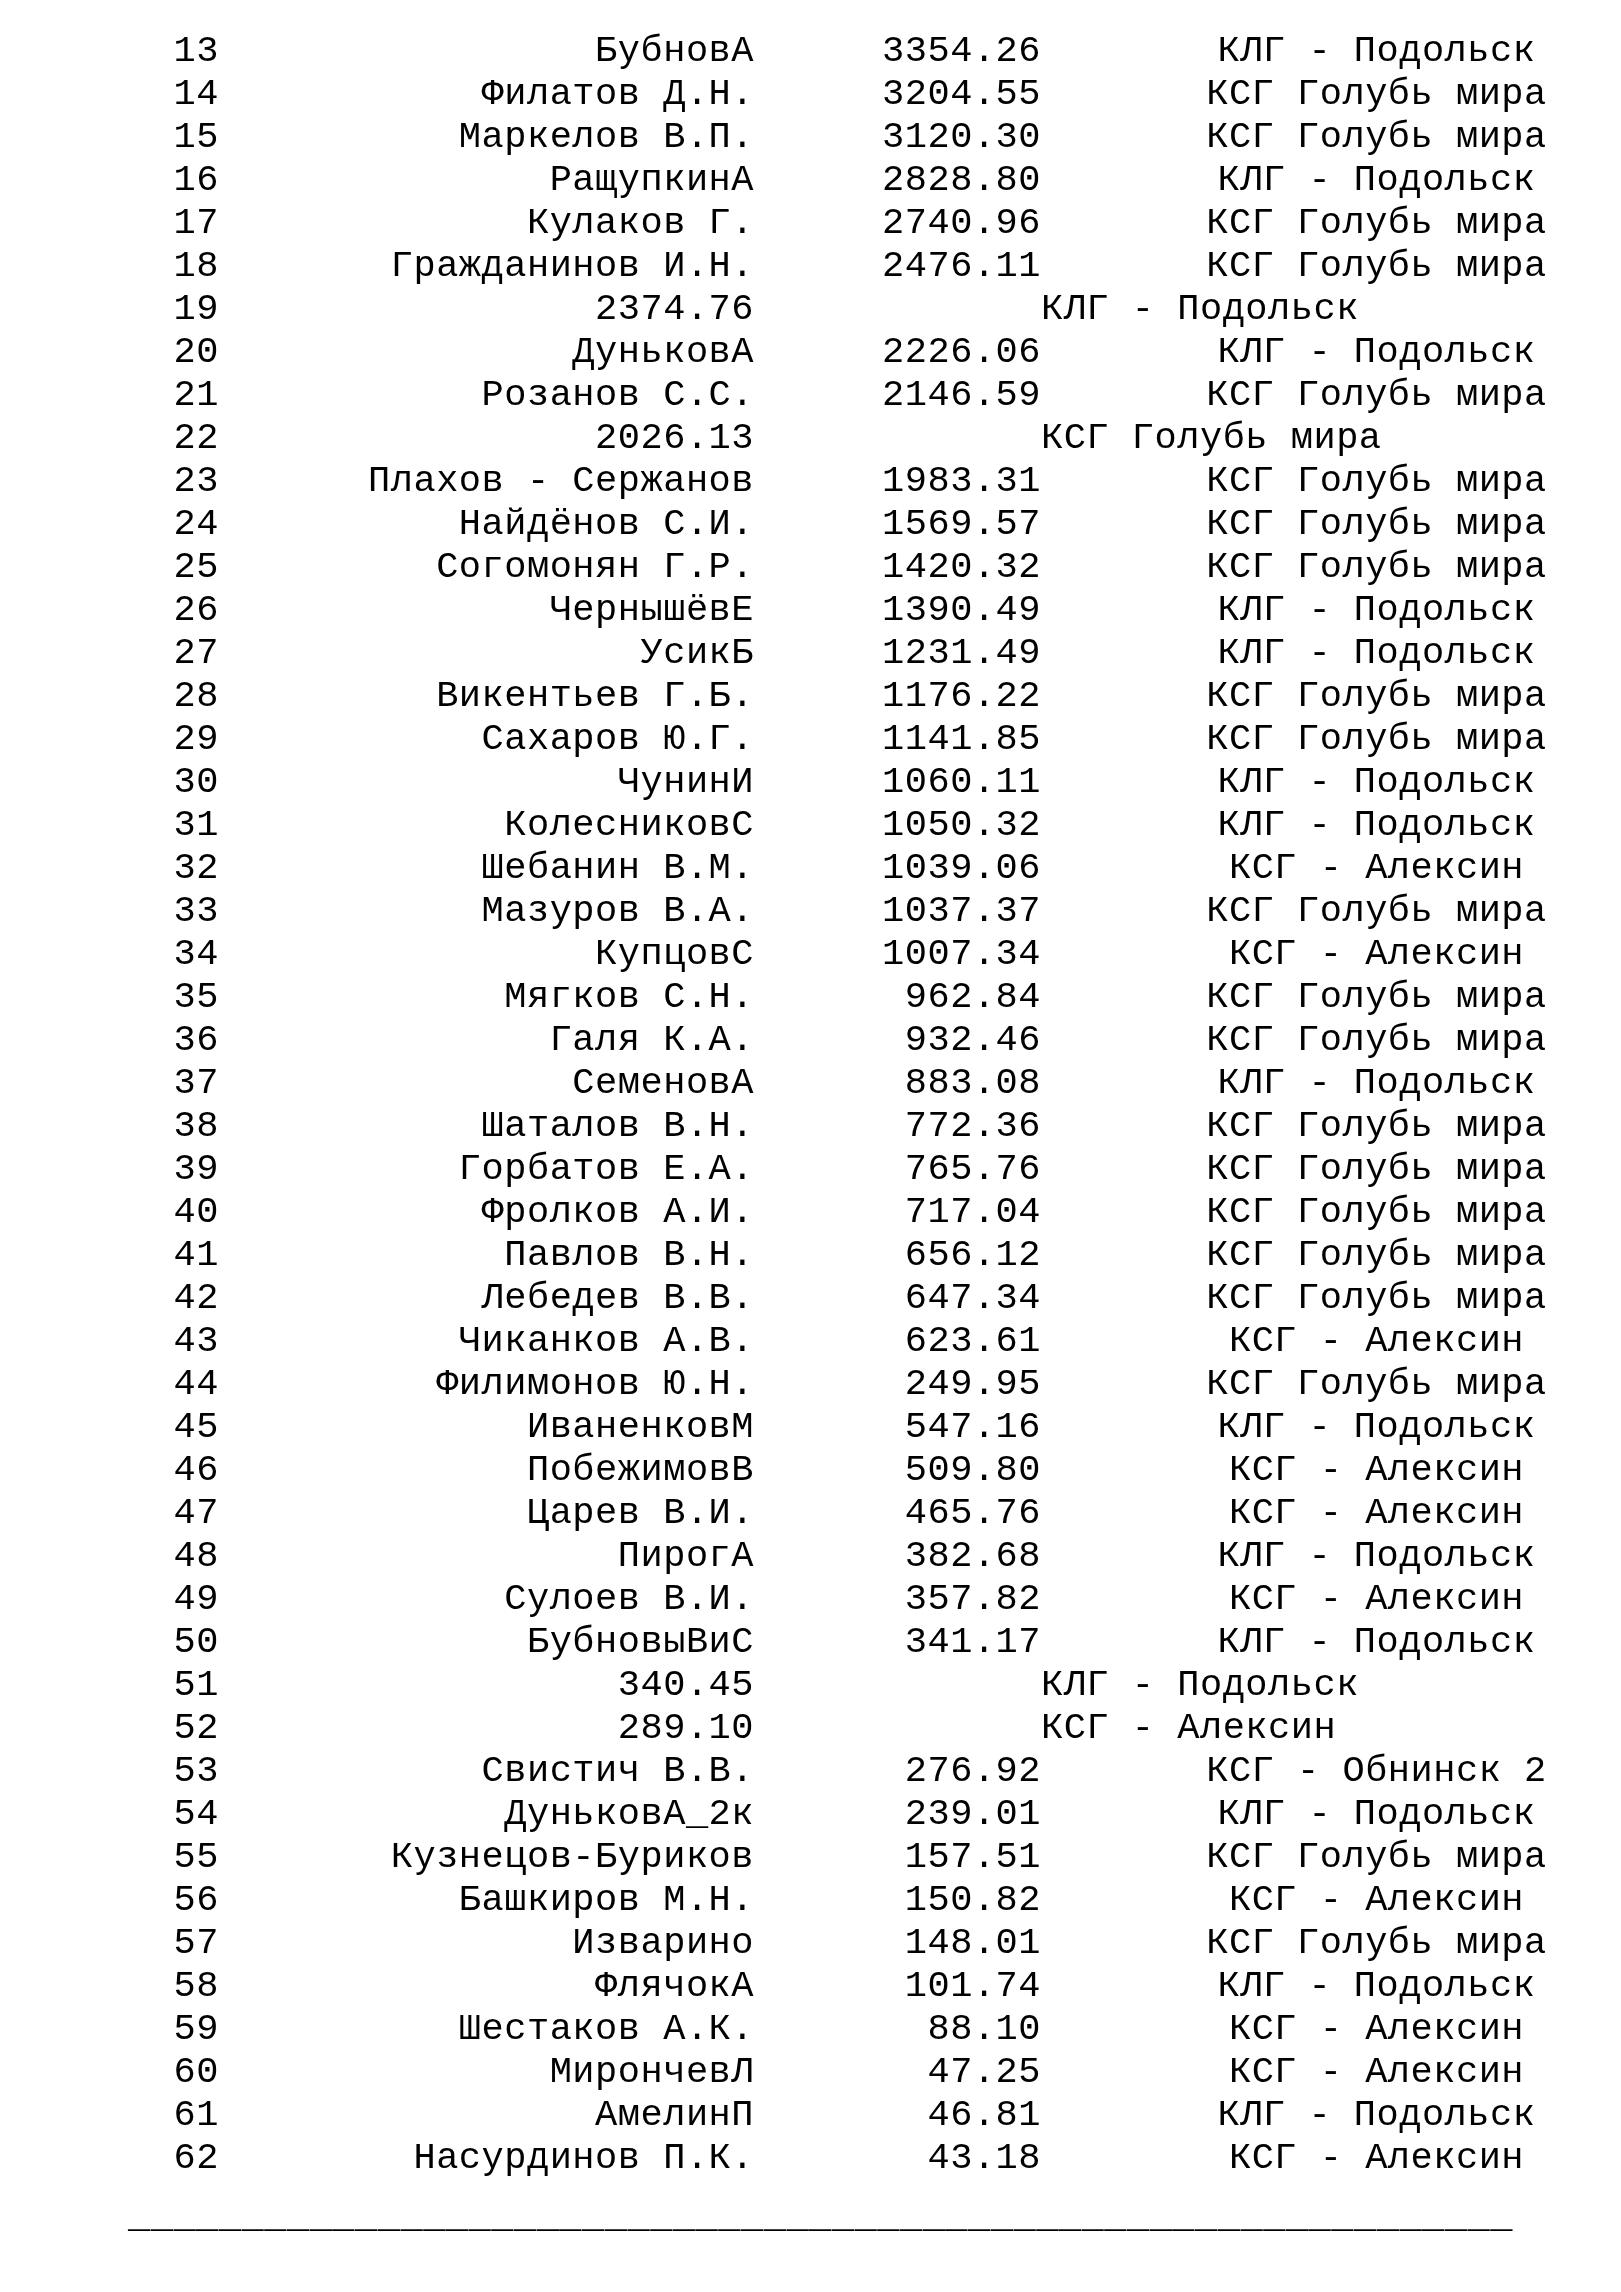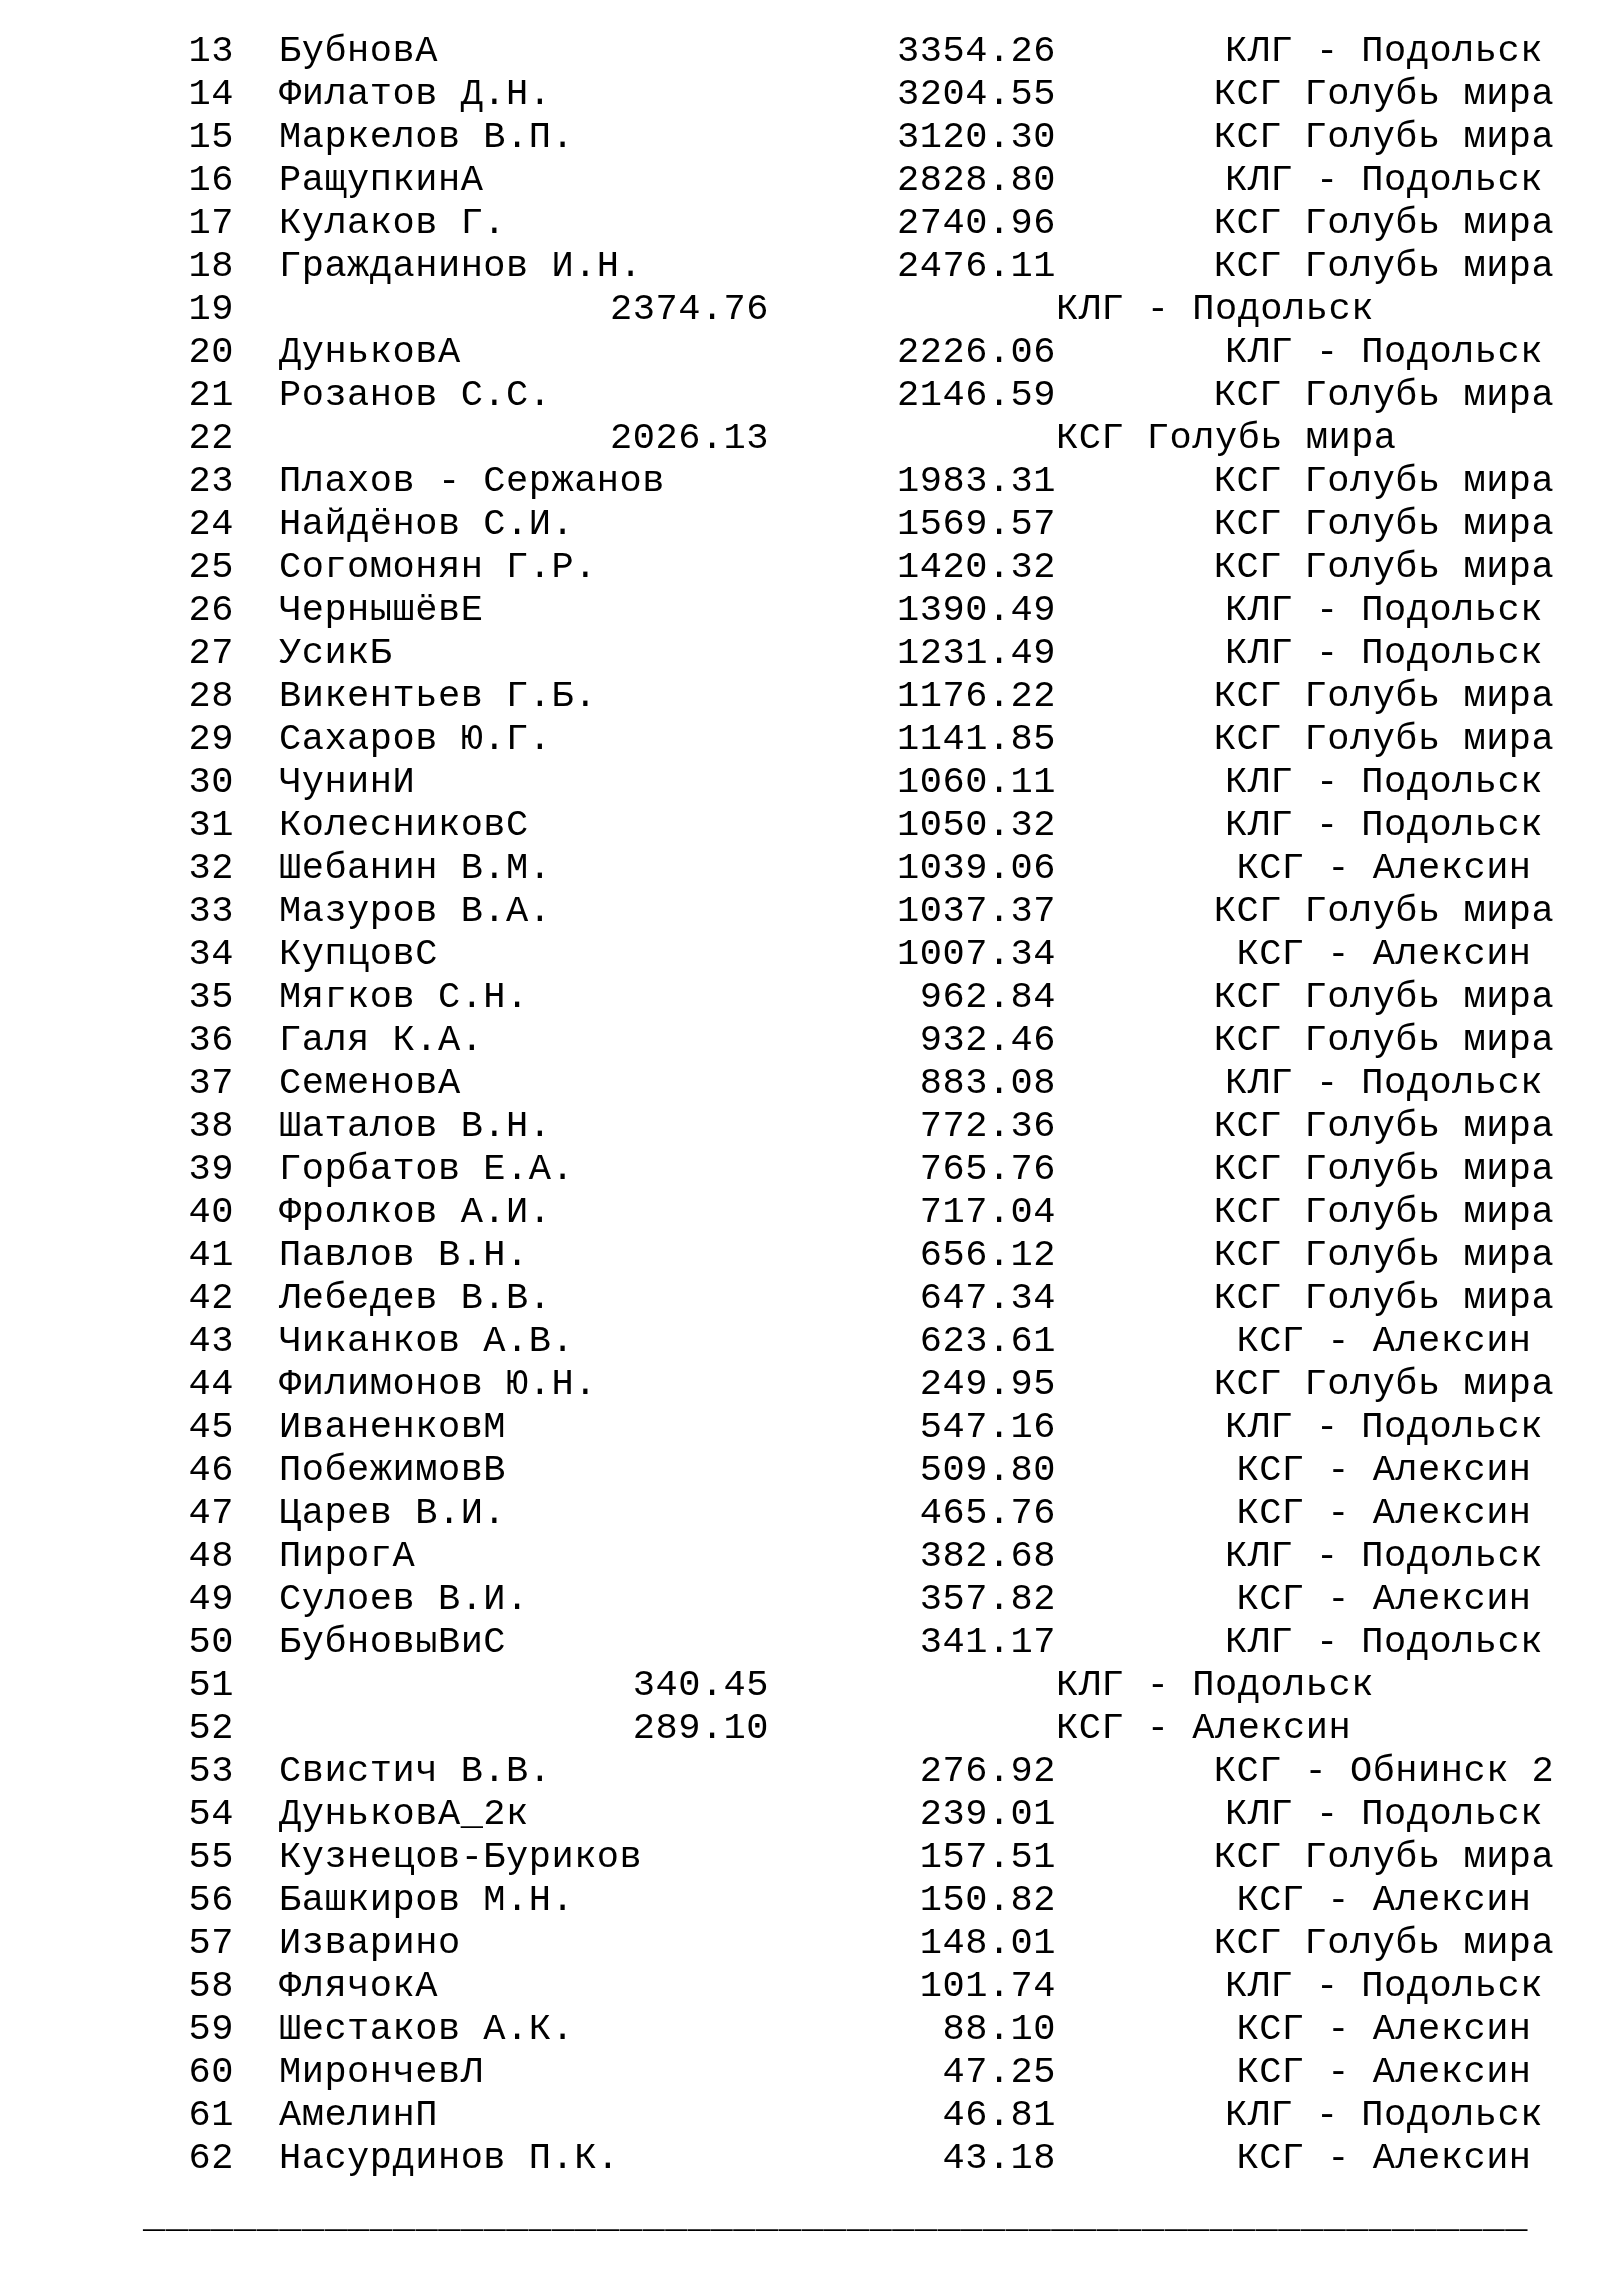--- a/index.html
+++ b/index.html
@@ -15,32 +15,32 @@
     color: #000000;
     font-family: "Liberation Mono", "DejaVu Sans Mono", monospace;
     font-size: 37px;
     letter-spacing: 0.5px;
     line-height: 43px;
     overflow: hidden;
   }
   .results-table {
     position: absolute;
     top: 30px;
-    left: 143px;
+    left: 128px;
     right: 0;
   }
   .row {
     display: grid;
     grid-template-columns: 91px 45px 490px 287px 91px auto;
     height: 43px;
     white-space: pre;
   }
   .cell { overflow: visible; }
   .rank  { text-align: right; }
-  .name  { text-align: left; }
+  .name  { text-align: right; }
   .score { text-align: right; }
   .club  { text-align: center; }
   .separator {
     margin-top: 15.7px;
     white-space: pre;
     height: 43px;
     font-weight: bold;
   }
 </style>
 </head>

